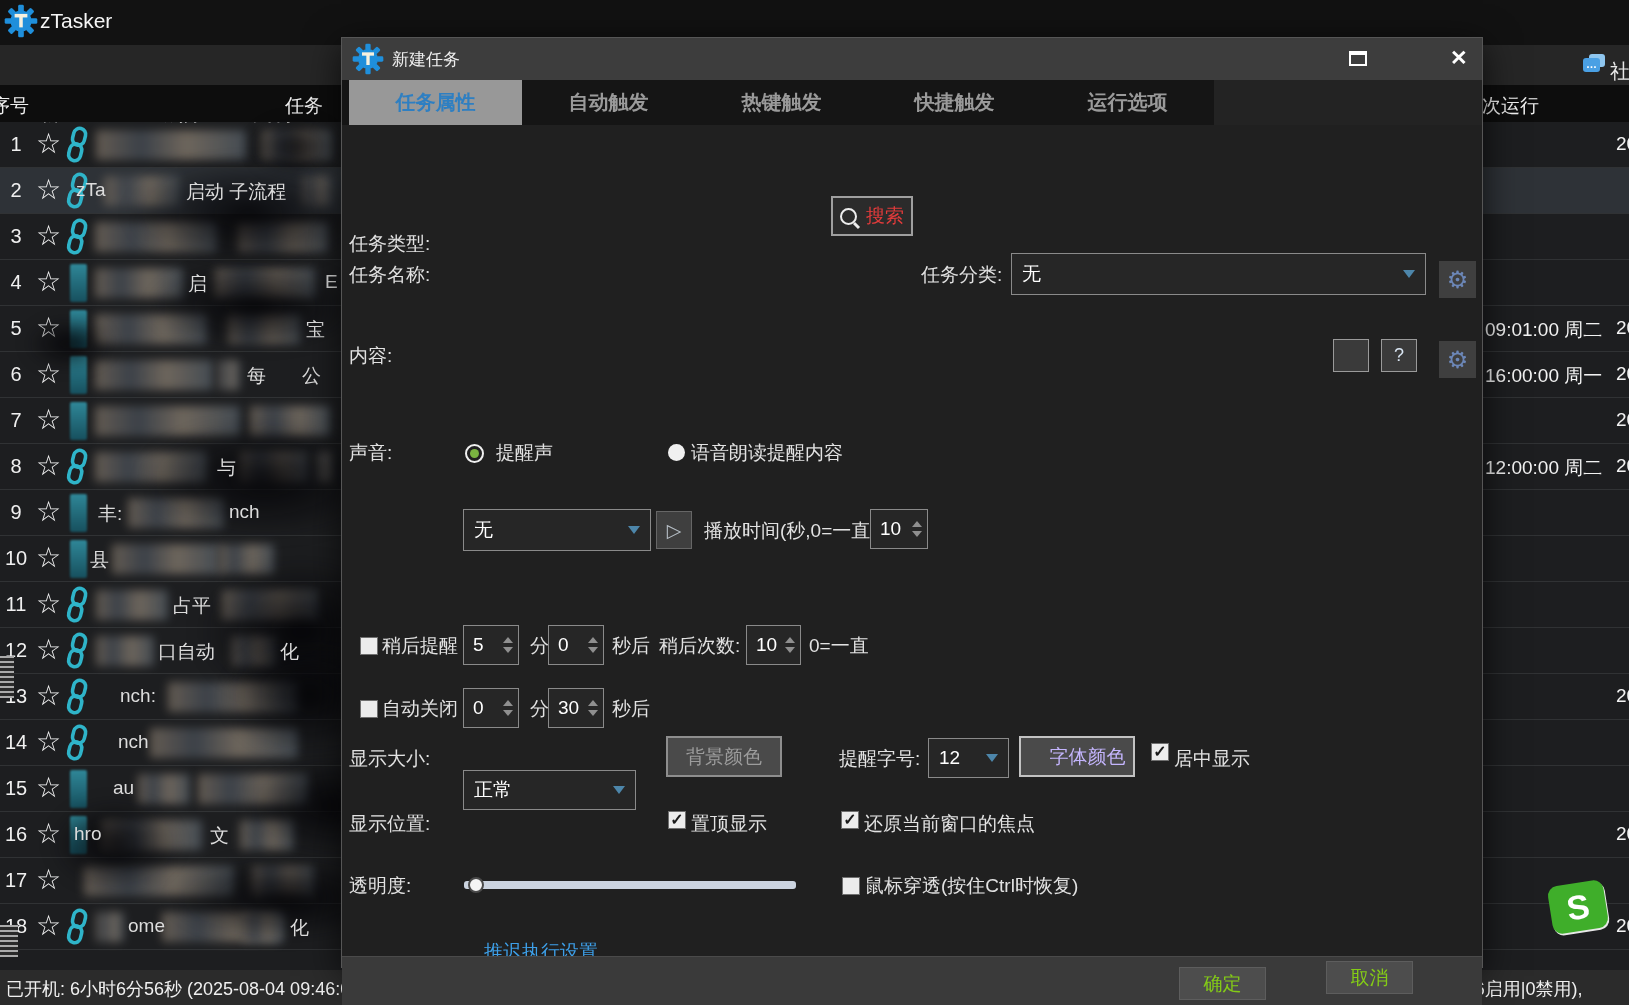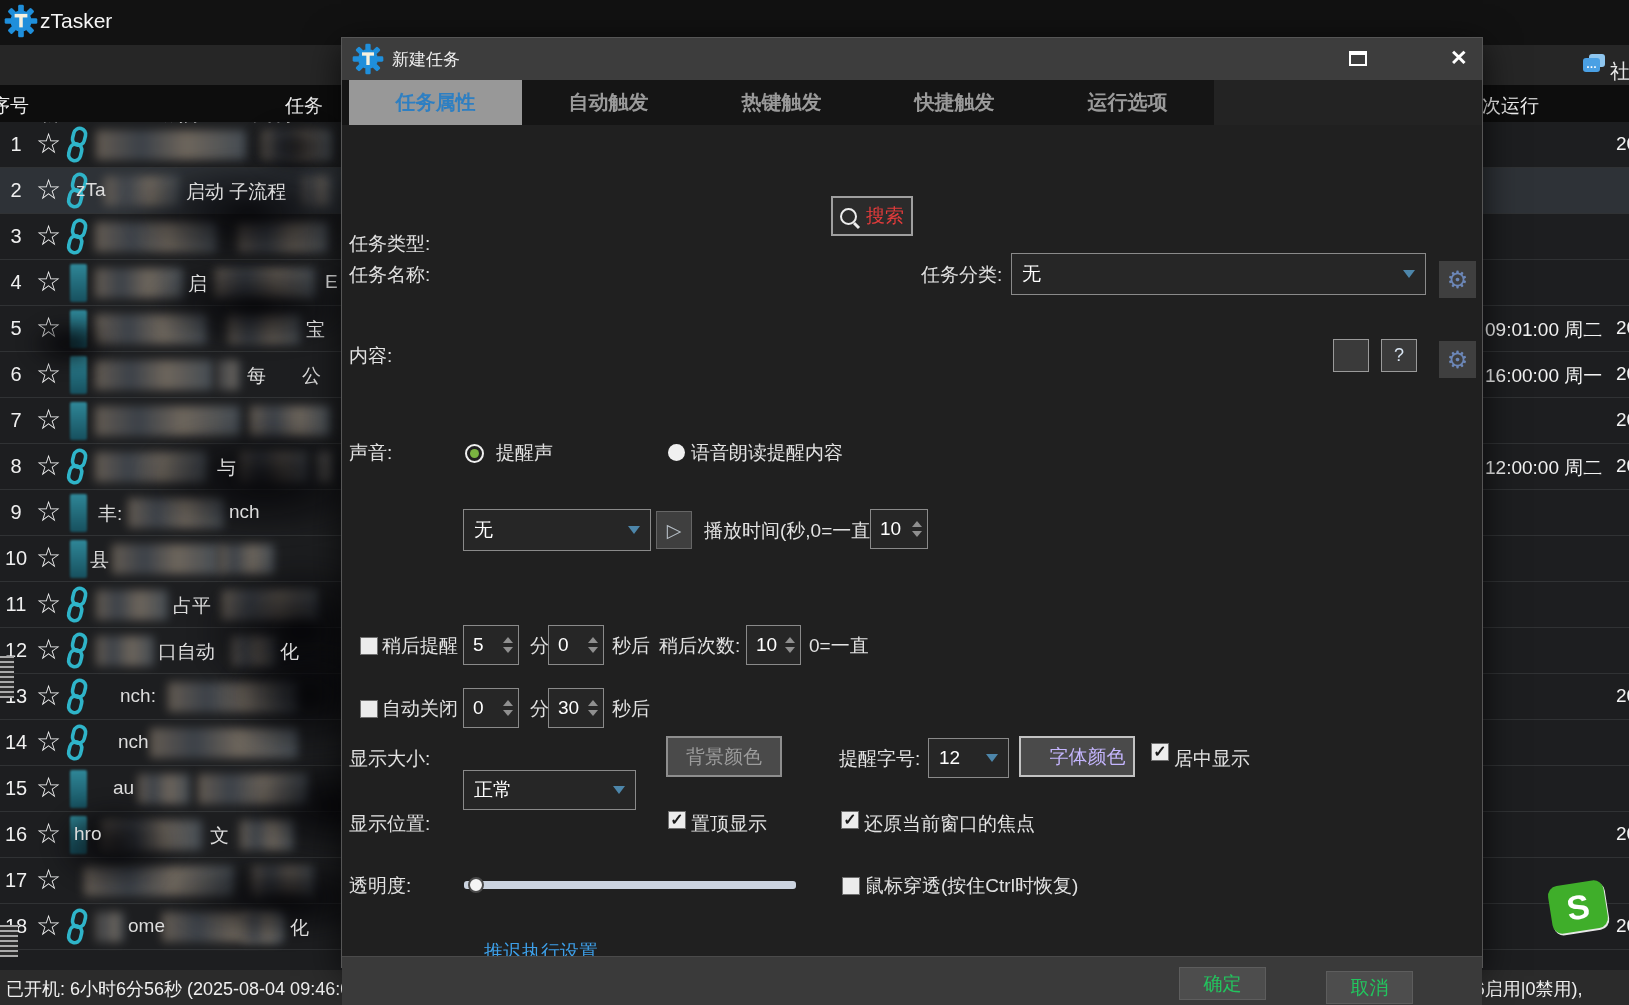--- a/index.html
+++ b/index.html
@@ -68,21 +68,21 @@
   .ud .d{border-top:6px solid #8f8f8f;}
   .cb{position:absolute;width:18px;height:18px;background:#ececec;border:1px solid #6f6f6f;box-sizing:border-box;
       display:flex;align-items:center;justify-content:center;font-size:16px;font-weight:bold;color:#1a1a1a;line-height:1;}
   .radio{position:absolute;width:17px;height:17px;border-radius:50%;background:#f0f0f0;}
   .radio.on{background:transparent;border:2px solid #f0f0f0;width:15px;height:15px;
             display:flex;align-items:center;justify-content:center;}
   .radio.on i{width:9px;height:9px;border-radius:50%;background:#7ab440;}
   .btn{position:absolute;display:flex;align-items:center;justify-content:center;font-size:19px;box-sizing:border-box;cursor:default;}
   .graybtn{background:#4a4a4a;border:2px solid #8e8e8e;color:#9c9c9c;}
   .litebtn{background:#4a4a4a;border:2px solid #c2c2c2;color:#c4b5fd;padding-left:21px;}
-  .footbtn{background:#4d4d4d;color:#22c55e;border:1px solid #5d5d5d;}
+  .footbtn{background:#4d4d4d;color:#84cc16;border:1px solid #5d5d5d;}
   .smallbtn{background:#3a3a3a;border:1px solid #9a9a9a;color:#d9e5f2;font-size:18px;}
   .gearbtn{background:#3f3f3f;border:none;color:#6c87b8;font-size:24px;line-height:1;
            display:flex;align-items:center;justify-content:center;}
   .mag{position:relative;width:13px;height:13px;border:2px solid #ededed;border-radius:50%;margin-right:9px;}
   .mag::after{content:'';position:absolute;width:3px;height:7px;background:#ededed;transform:rotate(-45deg);bottom:-6px;right:-3px;}
   .slider-track{position:absolute;height:8px;background:#ccd4e0;border-radius:3px;}
   .slider-thumb{position:absolute;width:16px;height:16px;border-radius:50%;background:#f4f4f4;border:2px solid #4a4a4a;box-sizing:border-box;}
   .playtri{font-size:19px;color:#b8c0c8;}
   .linktxt{color:#3d9fe8;text-decoration:underline;font-size:19px;}
   .restore{position:absolute;width:18px;height:15px;border:2px solid #fff;border-top:4px solid #fff;box-sizing:border-box;background:#3d3d3d;}
@@ -507,17 +507,17 @@
       <div class="slider-track" style="left:122px;top:756px;width:332px;"></div>
       <div class="slider-thumb" style="left:126px;top:752px;"></div>
       <div class="cb" style="left:500px;top:752px;"></div>
       <div class="txt lbl" style="left:523px;top:748px;">鼠标穿透(按住Ctrl时恢复)</div>
 
       <div class="txt linktxt" style="left:142px;top:814px;">推迟执行设置</div>
     </div>
 
     <div class="abs" id="dlg-footer">
       <div class="btn footbtn" style="left:837px;top:10px;width:87px;height:33px;">确定</div>
-      <div class="btn footbtn" style="left:984px;top:14px;width:87px;height:33px;">取消</div>
+      <div class="btn footbtn" style="left:984px;top:4px;width:87px;height:33px;">取消</div>
     </div>
   </div>
 
 </div>
 
 </body></html>

